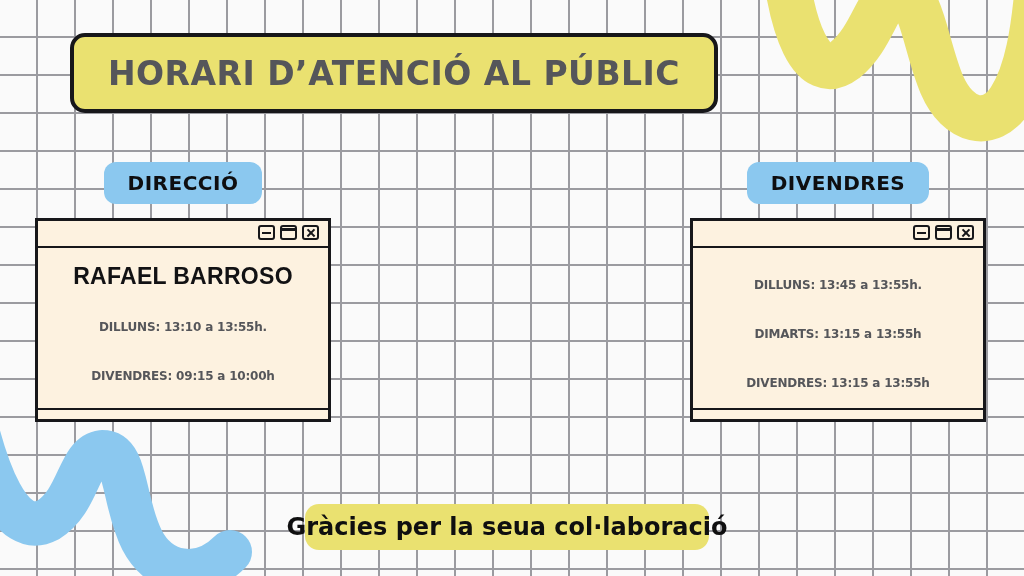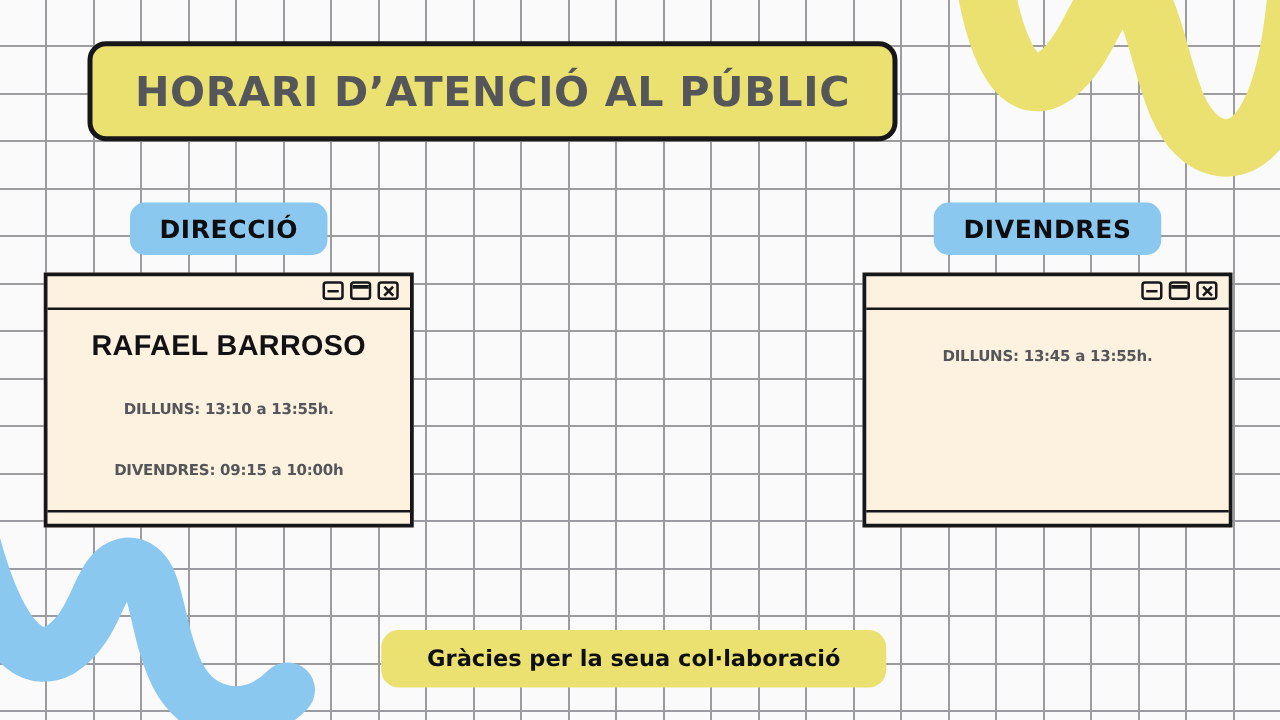--- a/index.html
+++ b/index.html
@@ -70,21 +70,21 @@
   .sched-line{
     font-size:12px;font-weight:bold;color:var(--gray);
     letter-spacing:-.2px;line-height:24px;white-space:nowrap;
   }
 
   .footer-banner{
     position:absolute;left:305px;top:504px;width:404px;height:46px;
     background:var(--yellow);border-radius:14px;
     display:flex;align-items:center;justify-content:center;
   }
-  .footer-banner span{font-size:18px;font-weight:bold;color:#0f0f10;white-space:nowrap;}
+  .footer-banner span{font-size:24px;font-weight:bold;color:#0f0f10;white-space:nowrap;}
 </style>
 </head>
 <body>
 
 <div class="stage">
   <div class="grid-bg"></div>
 
   <svg class="squiggles" viewBox="0 0 1024 576">
     <path d="M 783 -55 C 790 30, 812 85, 845 60 C 875 36, 878 -8, 900 -8 C 922 -6, 925 45, 942 85 C 958 122, 990 130, 1010 100 C 1028 72, 1034 30, 1038 -15" fill="none" stroke-width="46" stroke-linecap="round" stroke-linejoin="round" stroke="#eae170"></path>
     <path d="M -30 400 C -15 470, 10 540, 48 520 C 80 500, 78 455, 102 452 C 128 452, 122 500, 142 540 C 160 575, 200 582, 230 552" fill="none" stroke-width="44" stroke-linecap="round" stroke-linejoin="round" stroke="#8bc8ef"></path>
@@ -123,20 +123,22 @@
     <div class="window-card">
       <div class="titlebar">
         <div class="win-controls">
               <span class="win-btn win-minimize"></span>
               <span class="win-btn win-maximize"></span>
               <span class="win-btn win-close"></span>
             </div>
       </div>
       <div class="schedule">
             <div class="sched-line">DILLUNS: 13:45 a 13:55h.</div>
+            <div class="sched-line">DIMARTS: 13:15 a 13:55h</div>
+            <div class="sched-line">DIVENDRES: 13:15 a 13:55h</div>
           </div>
     </div>
   </div>
 </div>
 
   <div class="footer-banner">
     <span>Gràcies per la seua col·laboració</span>
   </div>
 </div>
 

